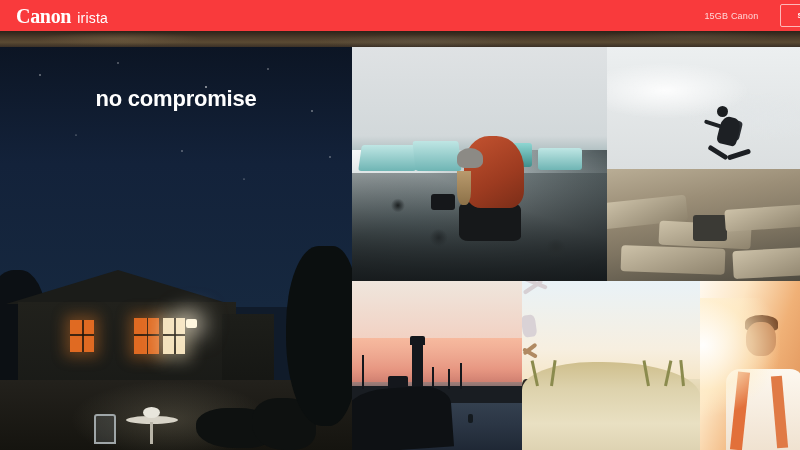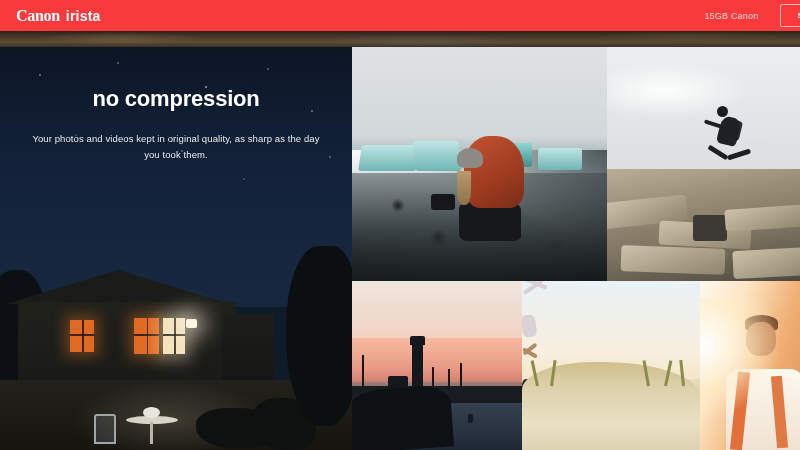--- a/index.html
+++ b/index.html
@@ -13,25 +13,25 @@
 
   
   #header {
     position: absolute; left: 0; top: 0; width: 800px; height: 31px;
     background: #f93a3c;
     display: flex; align-items: center; z-index: 30;
   }
   #brand { display: flex; align-items: baseline; margin-left: 16px; }
   #brand-canon {
     color: #ffffff; font-family: "Liberation Serif", serif;
-    font-weight: bold; font-size: 16px; letter-spacing: -0.3px;
+    font-weight: bold; font-size: 20px; letter-spacing: -0.3px;
     line-height: 1;
   }
   #brand-irista {
-    color: #ffffff; font-size: 14px; font-weight: 700;
+    color: #ffffff; font-size: 14px; font-weight: 400;
     margin-left: 6px; letter-spacing: 0.2px; line-height: 1;
   }
   #header-right {
     margin-left: auto; display: flex; align-items: center; height: 100%;
   }
   #storage-label {
     color: #ffd9da; font-size: 9px; letter-spacing: 0.2px;
     margin-right: 22px; white-space: nowrap;
   }
   #start-button {
@@ -411,23 +411,22 @@
       <div class="table"></div>
       <div class="table-leg"></div>
       <div class="flowers"></div>
       <div class="bush bush-a"></div>
       <div class="bush bush-b"></div>
       <div class="tree-right"></div>
     </div>
 
     <div id="hero-text">
       <div id="hero-title">
-        <div>no compression</div>
+        <div>no compromise</div>
       </div>
-      <div id="hero-subtitle">Your photos and videos kept in original quality, as sharp as the day you took them.</div>
     </div>
   </div>
 
   <div id="grid">
 
     <div class="photo" id="photo-ice">
       <div class="ice-field"></div>
       <div class="berg b1"></div>
       <div class="berg b2"></div>
       <div class="berg b3"></div>

